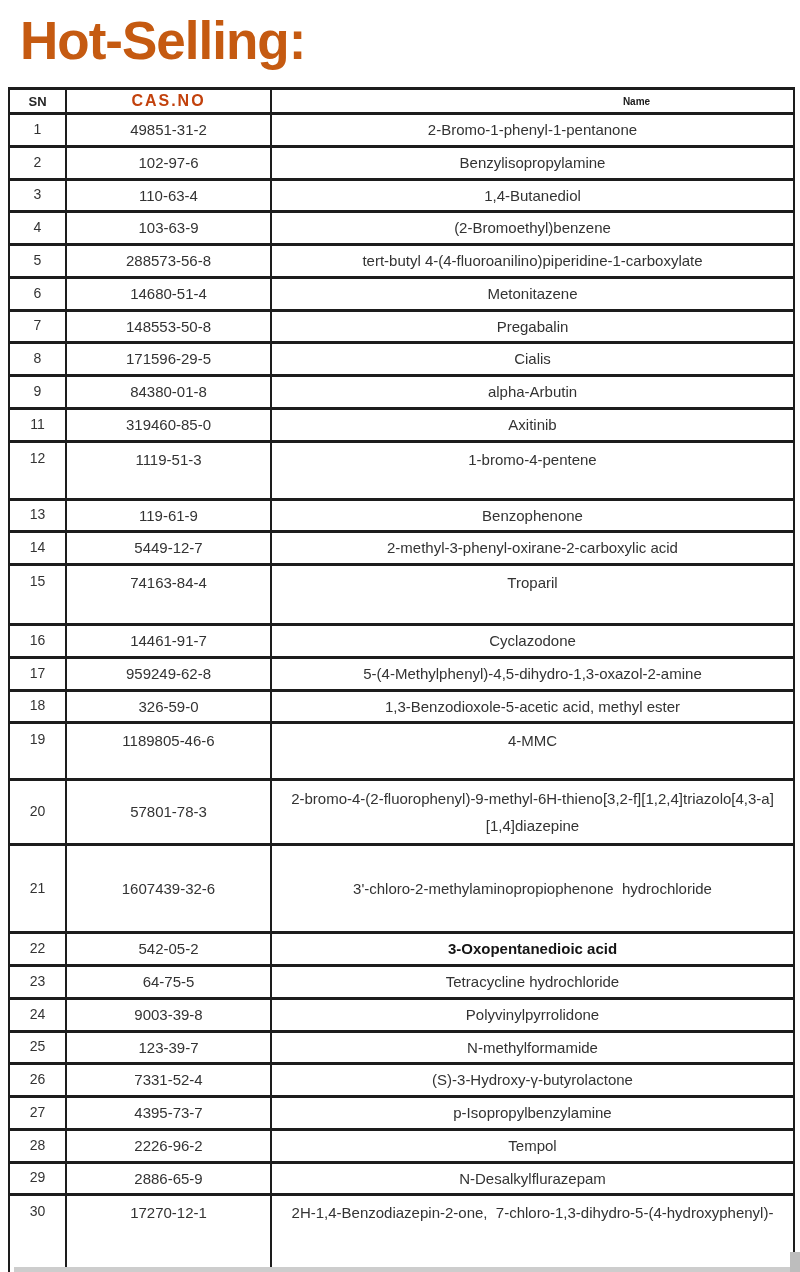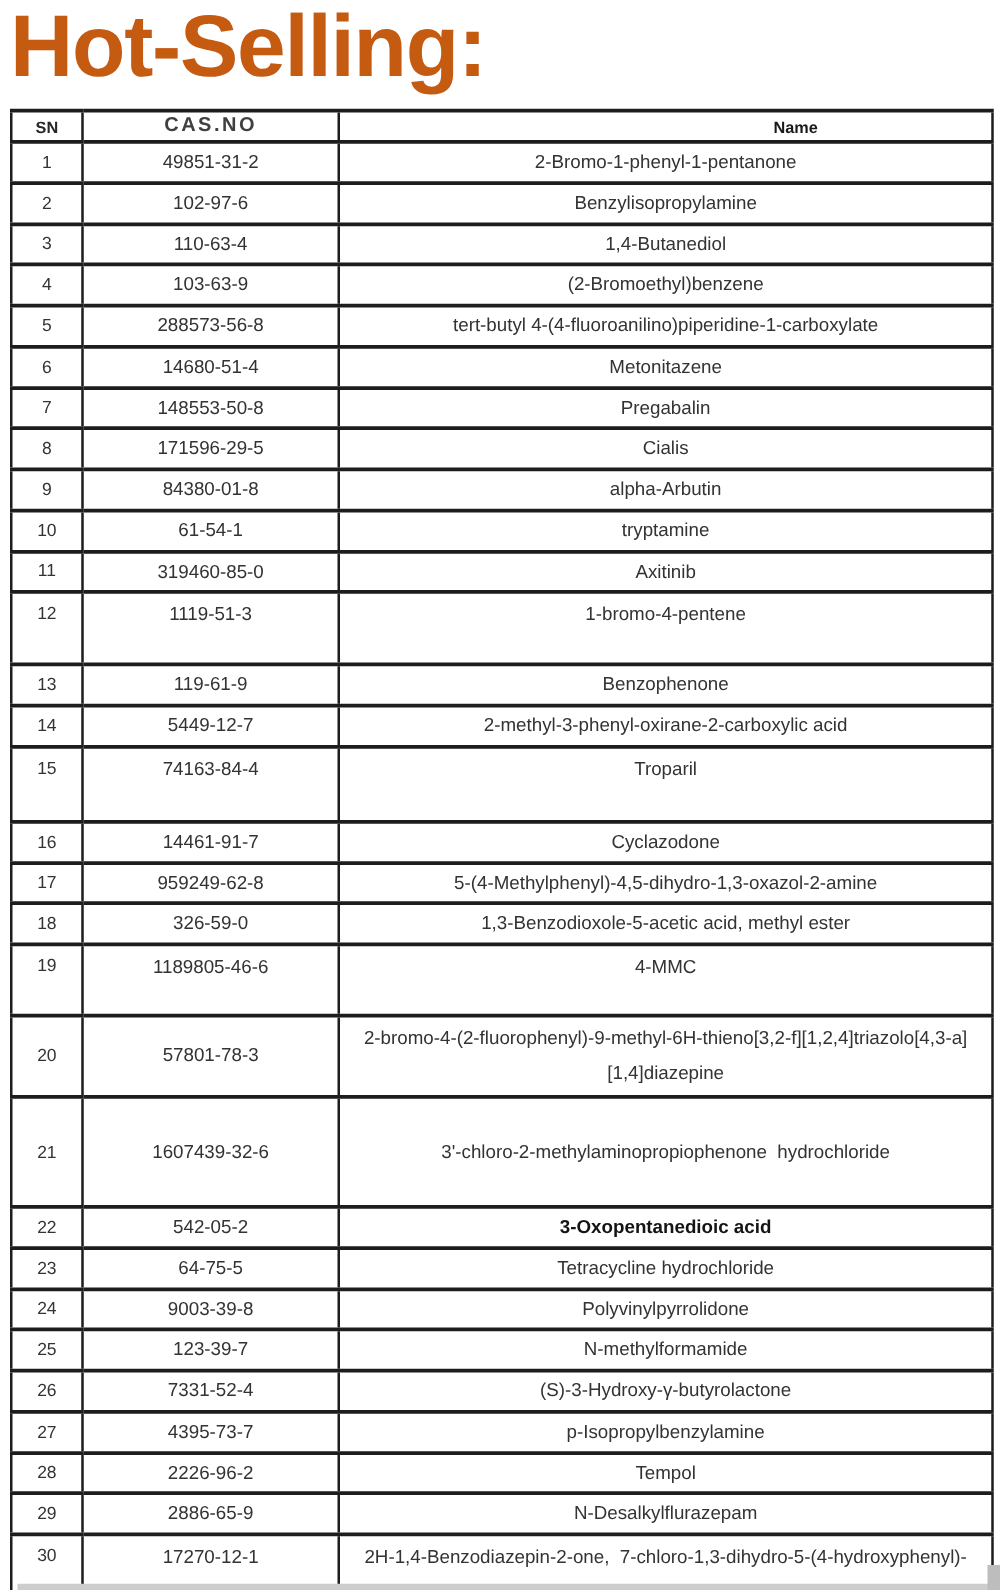--- a/index.html
+++ b/index.html
@@ -2,40 +2,40 @@
 <html><head>
 <meta charset="utf-8">
 <style>
   html,body{margin:0;padding:0;}
   body{
     width:800px;height:1272px;position:relative;overflow:hidden;
     background:#ffffff;
     font-family:"Liberation Sans", sans-serif;
   }
   .page-title{
-    position:absolute;left:8px;top:2px;margin:0;
-    font-size:70px;font-weight:bold;line-height:1.0;letter-spacing:-1px;
+    position:absolute;left:8px;top:2px;margin:12px;
+    font-size:53px;font-weight:bold;line-height:1.0;letter-spacing:-1px;
     white-space:nowrap;
   }
   table.hot-table{
     position:absolute;left:8px;top:87px;width:787px;
     border-collapse:collapse;table-layout:fixed;
     background:#ffffff;
   }
   col.c-sn{width:57px;}
   col.c-cas{width:205px;}
   th,td{
     border:solid #1d1d1d;border-width:3px 2px;
     overflow:hidden;text-align:center;vertical-align:middle;
     padding:1px 6px;
   }
   thead tr{height:25px;}
   th.h-sn{font-size:13px;color:#262626;font-weight:bold;border-radius:10px;}
-  th.h-cas{font-size:16px;color:#404040;font-weight:bold;letter-spacing:2px;}
-  th.h-name{font-size:13px;color:#1a1a1a;font-weight:bold;padding-left:214px;}
+  th.h-cas{font-size:16px;color:#c2410c;font-weight:bold;letter-spacing:2px;}
+  th.h-name{font-size:10px;color:#1a1a1a;font-weight:bold;padding-left:214px;}
   td{font-size:15px;color:#333333;line-height:1.85;}
   td.sn-c{font-size:14px;}
   tr.va-top td{vertical-align:top;padding-top:3px;}
   tr.emph td.name-c{font-weight:bold;color:#141414;}
   .shadow-bottom{
     position:absolute;left:14px;top:1267px;width:786px;height:5px;
     background:#cdcdcd;
   }
   .corner-artifact{
     position:absolute;left:790px;top:1252px;width:10px;height:20px;
@@ -99,25 +99,20 @@
       <tr style="height: 31px;">
         <td class="sn-c">8</td>
         <td class="cas-c">171596-29-5</td>
         <td class="name-c">Cialis</td>
       </tr>
       <tr style="height: 31px;">
         <td class="sn-c">9</td>
         <td class="cas-c">84380-01-8</td>
         <td class="name-c">alpha-Arbutin</td>
       </tr>
-      <tr style="height: 30px;">
-        <td class="sn-c">10</td>
-        <td class="cas-c">61-54-1</td>
-        <td class="name-c">tryptamine</td>
-      </tr>
       <tr style="height: 32px;">
         <td class="sn-c">11</td>
         <td class="cas-c">319460-85-0</td>
         <td class="name-c">Axitinib</td>
       </tr>
       <tr class="va-top" style="height: 58px;">
         <td class="sn-c">12</td>
         <td class="cas-c">1119-51-3</td>
         <td class="name-c">1-bromo-4-pentene</td>
       </tr>

